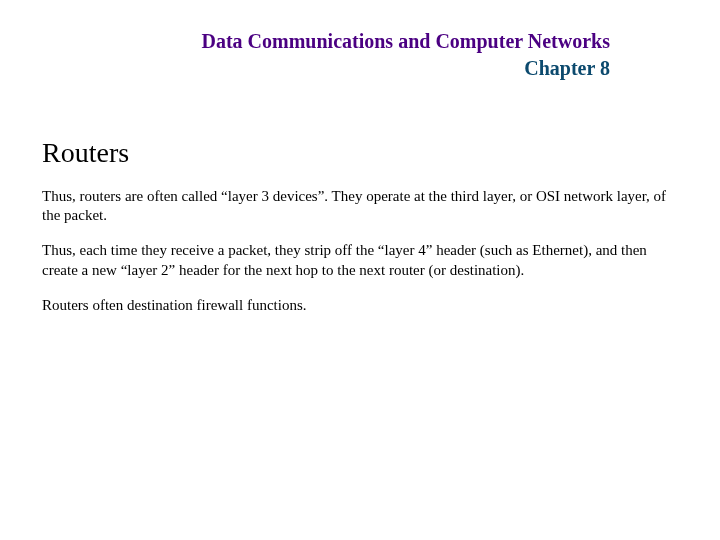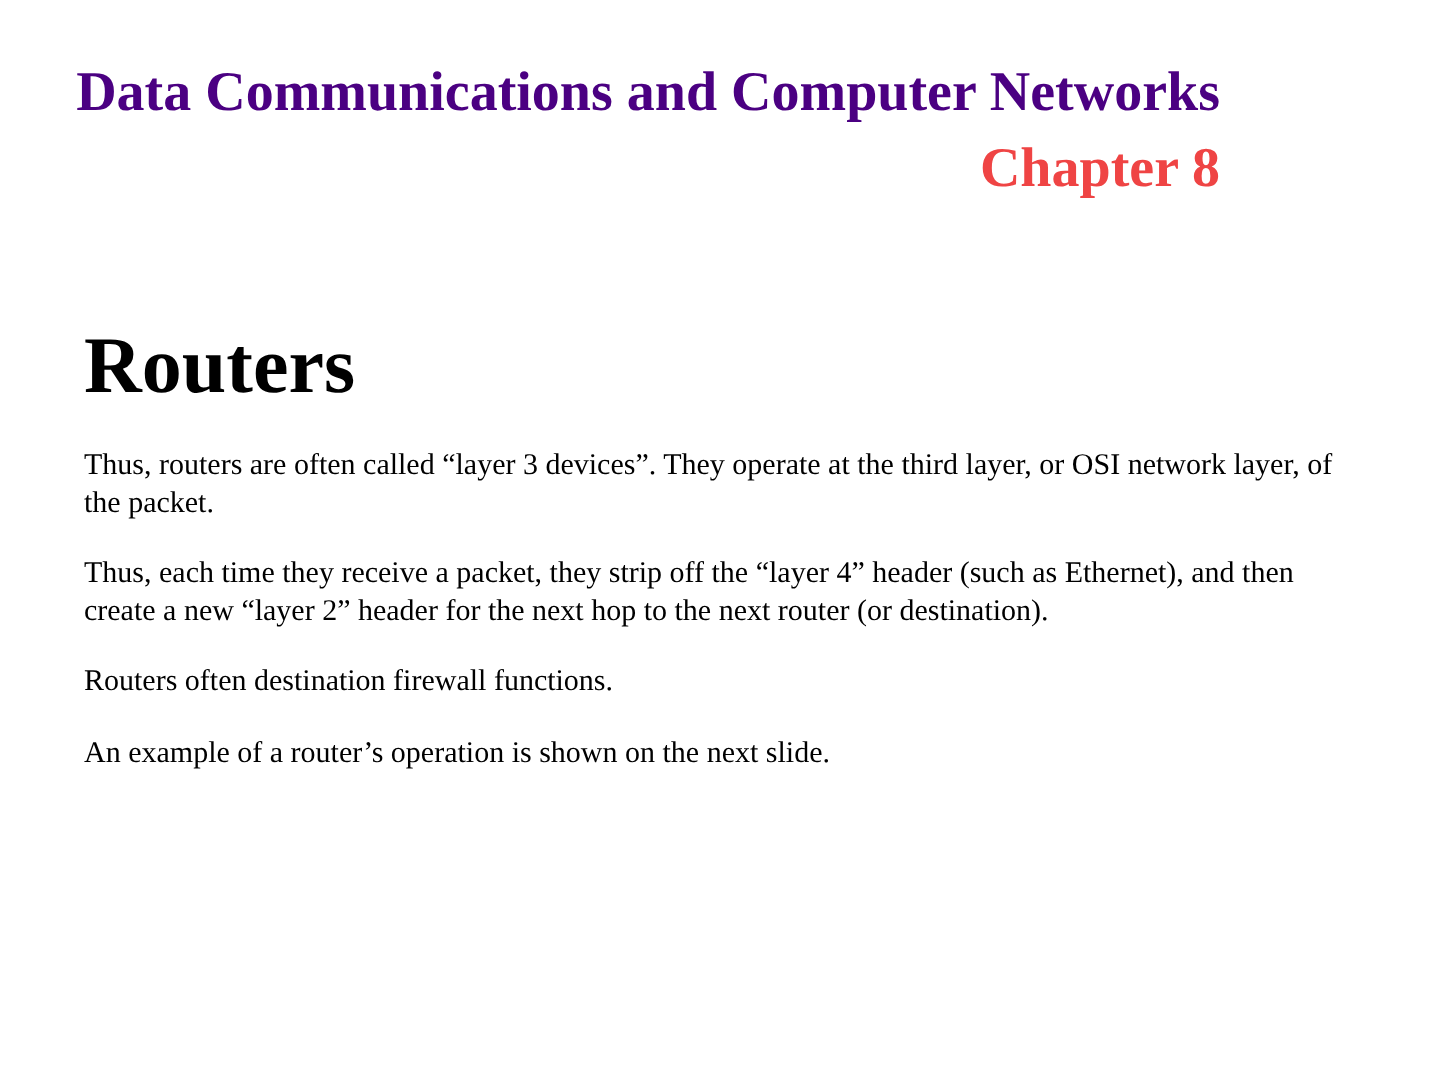--- a/index.html
+++ b/index.html
@@ -10,31 +10,31 @@
     background: #ffffff;
     font-family: "Times New Roman", Times, serif;
     color: #000000;
     overflow: hidden;
   }
   .header {
     margin-top: 28px;
     margin-right: 110px;
     text-align: right;
     font-weight: bold;
-    font-size: 28px;
+    font-size: 20px;
     line-height: 1.35;
   }
   .header .course-title { color: #4b0082; }
-  .header .chapter { color: #ef4444; }
+  .header .chapter { color: #0c4a6e; }
   .content {
     margin: 55px 42px 0 42px;
   }
   .section-title {
-    font-size: 40px;
-    font-weight: bold;
+    font-size: 28px;
+    font-weight: normal;
     margin: 0 0 18px 0;
   }
   .para {
     font-size: 15px;
     line-height: 1.28;
     margin: 0 0 16px 0;
   }
 </style>
 </head>
 <body>
@@ -42,14 +42,13 @@
 <div class="header">
   <div class="course-title">Data Communications and Computer Networks</div>
   <div class="chapter">Chapter 8</div>
 </div>
 
 <div class="content">
   <h1 class="section-title">Routers</h1>
   <p class="para">Thus, routers are often called “layer 3 devices”.  They operate at the third layer, or OSI network layer, of the packet.</p>
   <p class="para">Thus, each time they receive a packet, they strip off the “layer 4” header (such as Ethernet), and then create a new “layer 2” header for the next hop to the next router (or destination).</p>
   <p class="para">Routers often destination firewall functions.</p>
-  <p class="para">An example of a router’s operation is shown on the next slide.</p>
 </div>
 
 </body></html>

